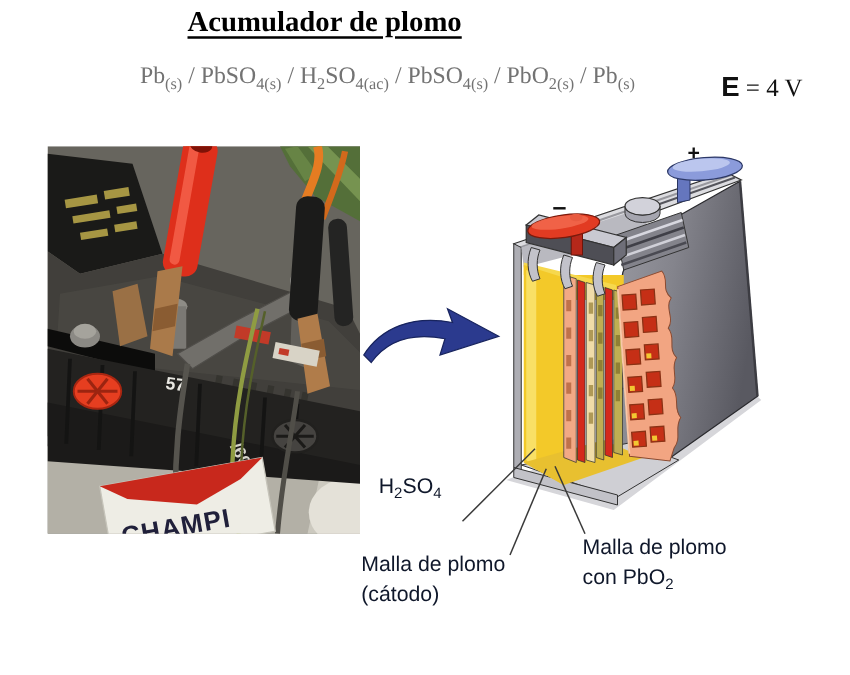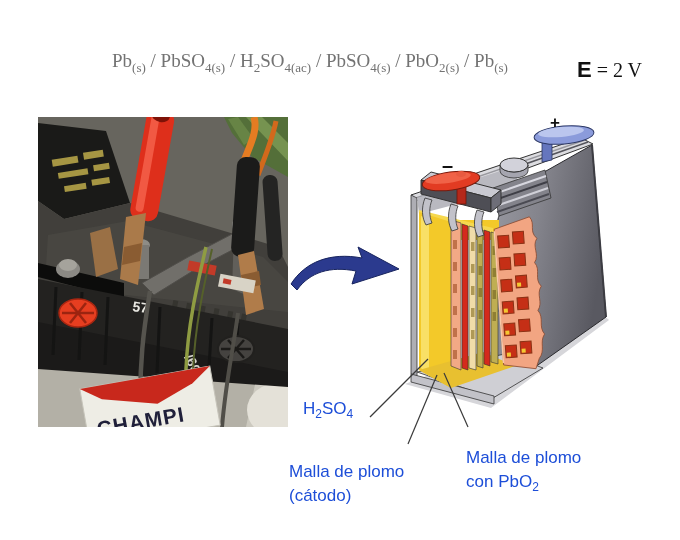--- a/index.html
+++ b/index.html
@@ -10,37 +10,38 @@
          text-decoration-thickness:2px;text-underline-offset:4px;white-space:nowrap;}
   .formula{position:absolute;left:112px;top:50px;font-family:"Liberation Serif",serif;
            font-size:19px;color:#737373;white-space:nowrap;}
   .formula .sub{font-size:13px;position:relative;top:5px;}
   .emf{position:absolute;left:577px;top:57px;white-space:nowrap;color:#111;}
   .emf .sym{font-family:"Liberation Sans",sans-serif;font-weight:bold;font-size:22px;}
   .emf .eq{font-family:"Liberation Serif",serif;font-size:20px;}
   .photo{position:absolute;left:38px;top:117px;}
   .diagram{position:absolute;left:395px;top:108px;}
   .overlay{position:absolute;left:0;top:0;pointer-events:none;}
-  .lbl{position:absolute;font-size:17px;line-height:24px;color:#1d4ed8;white-space:nowrap;margin-top:20px;}
+  .lbl{position:absolute;font-size:17px;line-height:24px;color:#0f172a;white-space:nowrap;}
   .lbl .lsub{font-size:12px;position:relative;top:4px;}
   .lbl-electrolyte{left:303px;top:377px;}
   .lbl-anode{left:289px;top:440px;}
   .lbl-cathode{left:466px;top:426px;}
   svg{display:block;}
   svg text{font-family:"Liberation Sans",sans-serif;}
 </style>
 </head>
 <body>
 
 <div class="canvas">
 
+  <div class="title">Acumulador de plomo</div>
 
   <div class="formula"><span>Pb</span><span class="sub">(s)</span><span> / PbSO</span><span class="sub">4(s)</span><span> / H</span><span class="sub">2</span><span>SO</span><span class="sub">4(ac)</span><span> / PbSO</span><span class="sub">4(s)</span><span> / PbO</span><span class="sub">2(s)</span><span> / Pb</span><span class="sub">(s)</span></div>
 
-  <div class="emf"><span class="sym">E</span><span class="eq"> = 2 V</span></div>
+  <div class="emf"><span class="sym">E</span><span class="eq"> = 4 V</span></div>
 
   <svg class="photo" width="250" height="310" viewBox="0 0 250 310">
     <rect width="250" height="310" fill="#67655e"></rect>
     <polygon points="0,238 250,262 250,310 0,310" fill="#b3b0a6"></polygon>
     <polygon points="225,230 250,222 250,310 208,310" fill="#ccc9bf"></polygon>
     <ellipse cx="243" cy="293" rx="34" ry="28" fill="#e4e1d8"></ellipse>
 
     <g>
       <polygon points="186,0 250,0 250,60 214,40 194,16" fill="#546f39"></polygon>
       <polygon points="208,0 224,0 250,26 250,44" fill="#7d9a55" opacity="0.85"></polygon>

